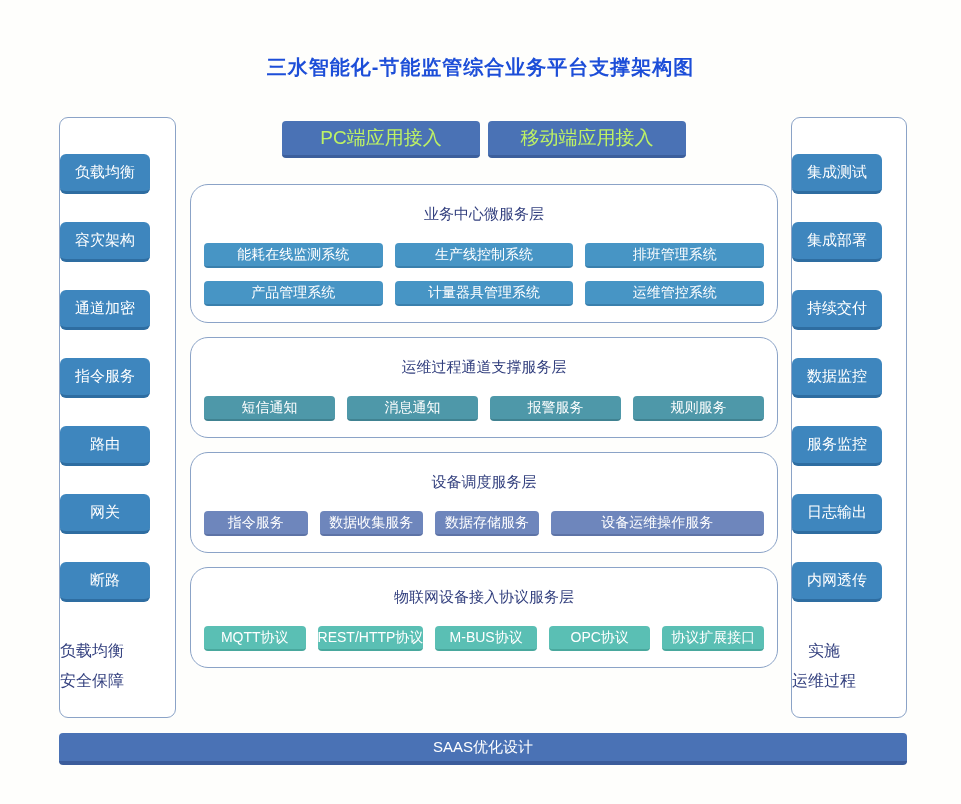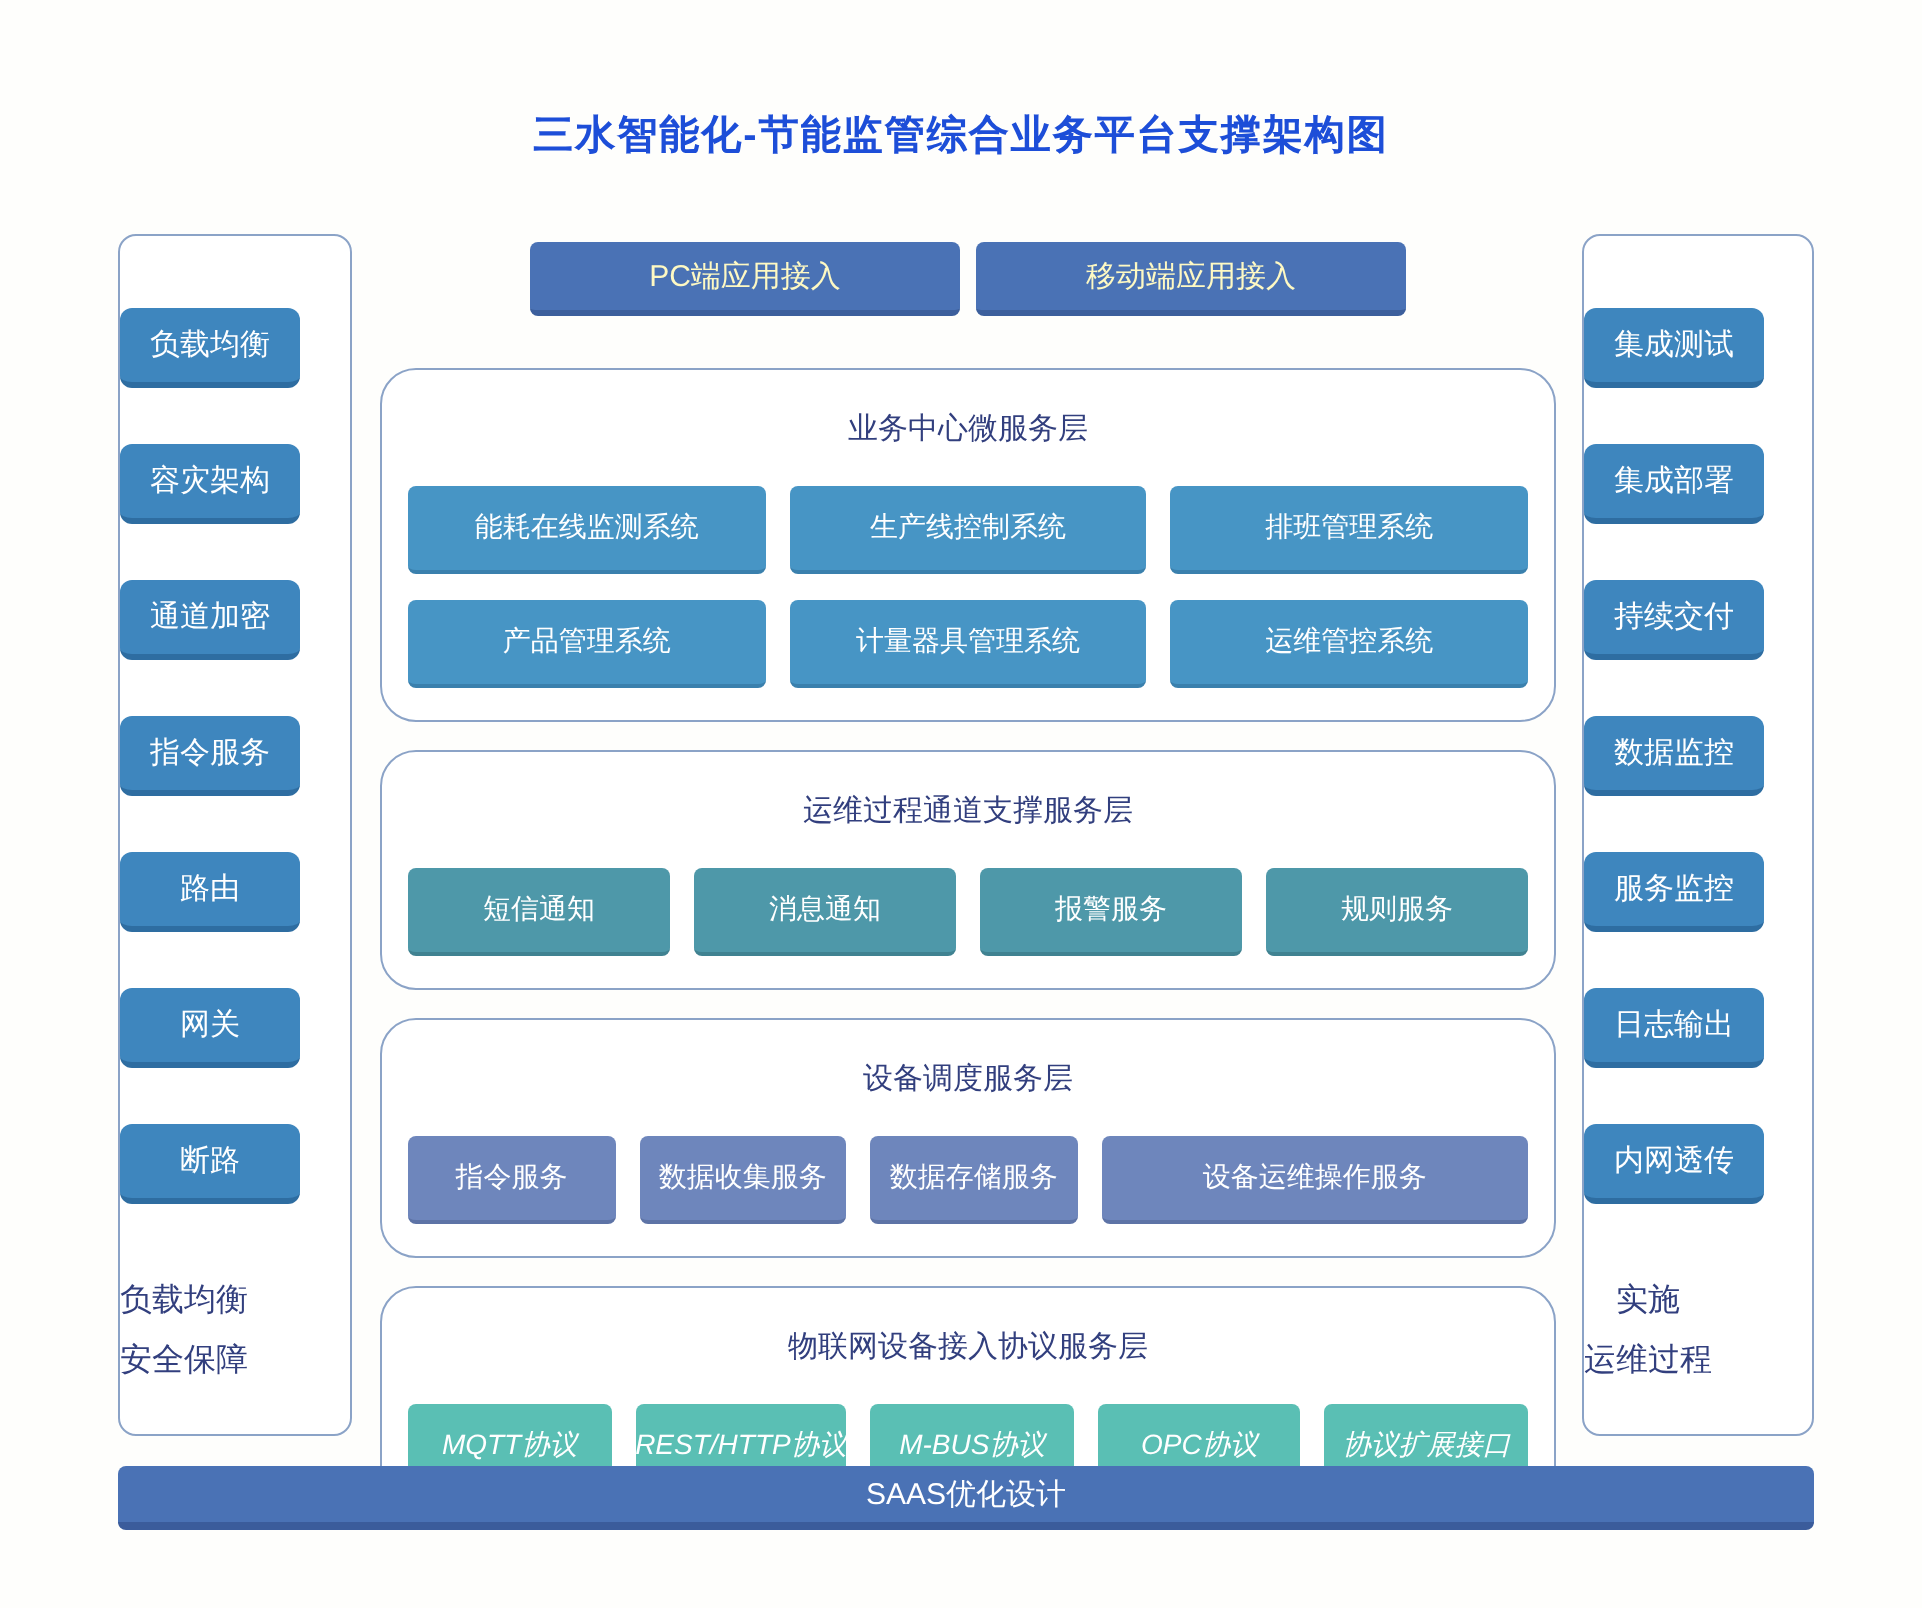--- a/index.html
+++ b/index.html
@@ -33,44 +33,44 @@
     cursor:default; white-space:nowrap;
   }
   .panel-caption {
     margin-top:6px; text-align:center;
     color:#323f7e; font-size:16px; line-height:30px;
   }
   
   .center { position:absolute; left:190px; top:121px; width:588px; }
   .top-access { display:flex; justify-content:center; gap:8px; margin-bottom:26px; }
   .access-btn {
-    width:215px; height:37px;
+    width:198px; height:37px;
     background:#4a72b5; border-radius:4px; border-bottom:3px solid #3c5f9c;
-    color:#fef9c3; font-size:15px;
+    color:#bef264; font-size:19px;
     display:flex; align-items:center; justify-content:center; white-space:nowrap;
   }
   .layer {
     border:1px solid #8ba3c7; border-radius:18px; background:#fff;
     padding:13px 13px 16px; margin-bottom:14px;
   }
   .layer-title {
     text-align:center; color:#323f7e; font-size:15px;
     margin:7px 0 19px; font-weight:normal;
   }
   .btn-row { display:flex; flex-wrap:wrap; gap:13px 12px; }
   .lbtn {
-    height:44px; border-radius:4px; color:#fff; font-size:14px;
+    height:25px; border-radius:4px; color:#fff; font-size:14px;
     display:flex; align-items:center; justify-content:center;
     white-space:nowrap; flex:1 1 0;
   }
   .layer-biz .lbtn  { flex:0 0 calc((100% - 24px)/3); background:#4795c5; border-bottom:2px solid #3a80ad; }
   .layer-ops .lbtn  { background:#4e98a9; border-bottom:2px solid #408291; }
   .layer-dev .lbtn  { background:#6e86bc; border-bottom:2px solid #5d73a6; }
   .layer-dev .lbtn-wide { flex:2.06 1 0; }
-  .layer-iot .lbtn  { background:#5abfb4; border-bottom:2px solid #49a89d;font-style:italic; }
+  .layer-iot .lbtn  { background:#5abfb4; border-bottom:2px solid #49a89d; }
   
   .saas-bar {
     position:absolute; left:59px; top:733px; width:848px; height:32px;
     background:#4a72b5; border-radius:4px; border-bottom:4px solid #3b5c9b;
     color:#fff; font-size:15px;
     display:flex; align-items:center; justify-content:center;
   }
 </style>
 </head>
 <body>

